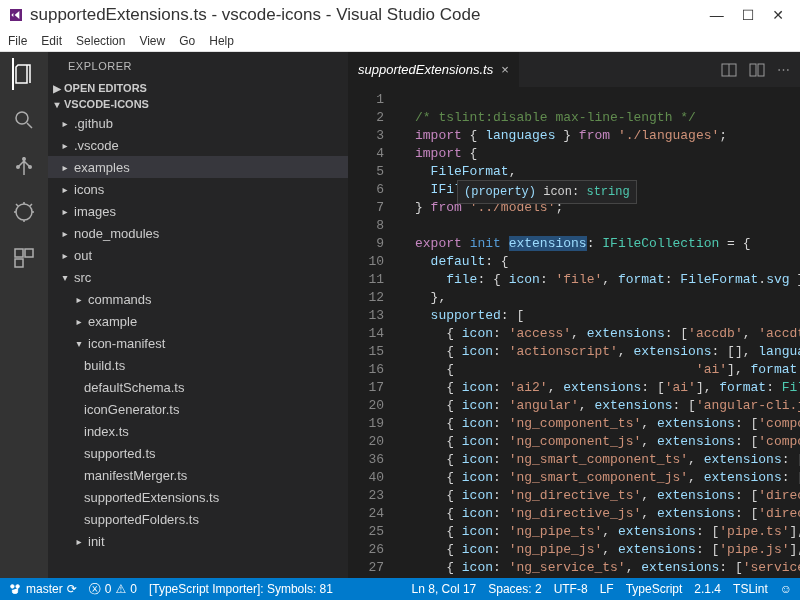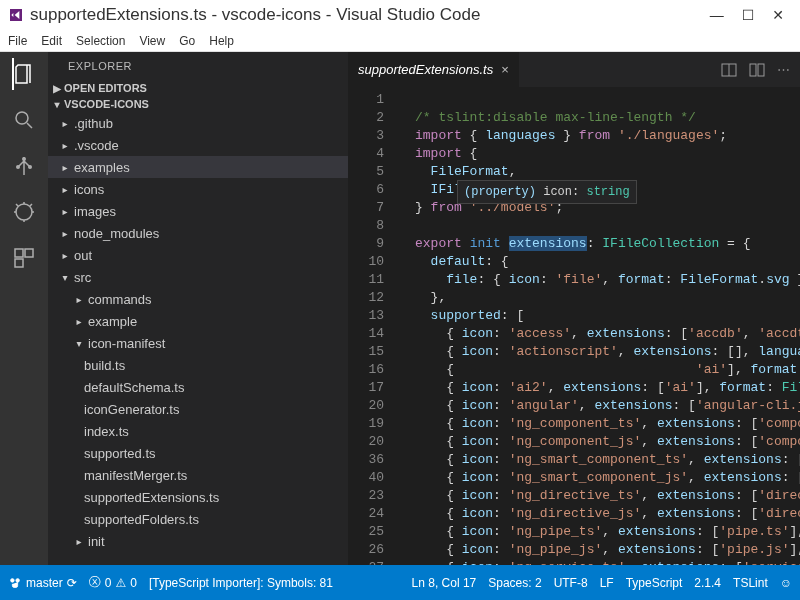--- a/index.html
+++ b/index.html
@@ -40,21 +40,21 @@
 .c-comment { color: #608b4e; }
 .c-keyword { color: #c586c0; }
 .c-type { color: #4ec9b0; }
 .c-var { color: #9cdcfe; }
 .c-string { color: #ce9178; }
 .c-const { color: #569cd6; }
 .sel { background: #264f78; }
 .hover-widget { position: absolute; top: 93px; left: 42px; background: #252526; border: 1px solid #454545; padding: 2px 6px; font-size: 12px; }
 .hover-widget .kw { color: #9cdcfe; }
 .hover-widget .ty { color: #4ec9b0; }
-.statusbar { height: 35px; background: #007acc; color: #fff; display: flex; align-items: center; font-size: 12px; padding: 0 8px; gap: 12px; }
+.statusbar { height: 22px; background: #007acc; color: #fff; display: flex; align-items: center; font-size: 12px; padding: 0 8px; gap: 12px; }
 .statusbar .sb-item { display: flex; align-items: center; gap: 4px; }
 .statusbar .spacer { flex: 1; }
 svg { display: block; }
 </style>
 </head>
 <body>
 
 <div class="titlebar">
   <span class="titlebar-icon">
     <svg viewBox="0 0 24 24" width="16" height="16">

